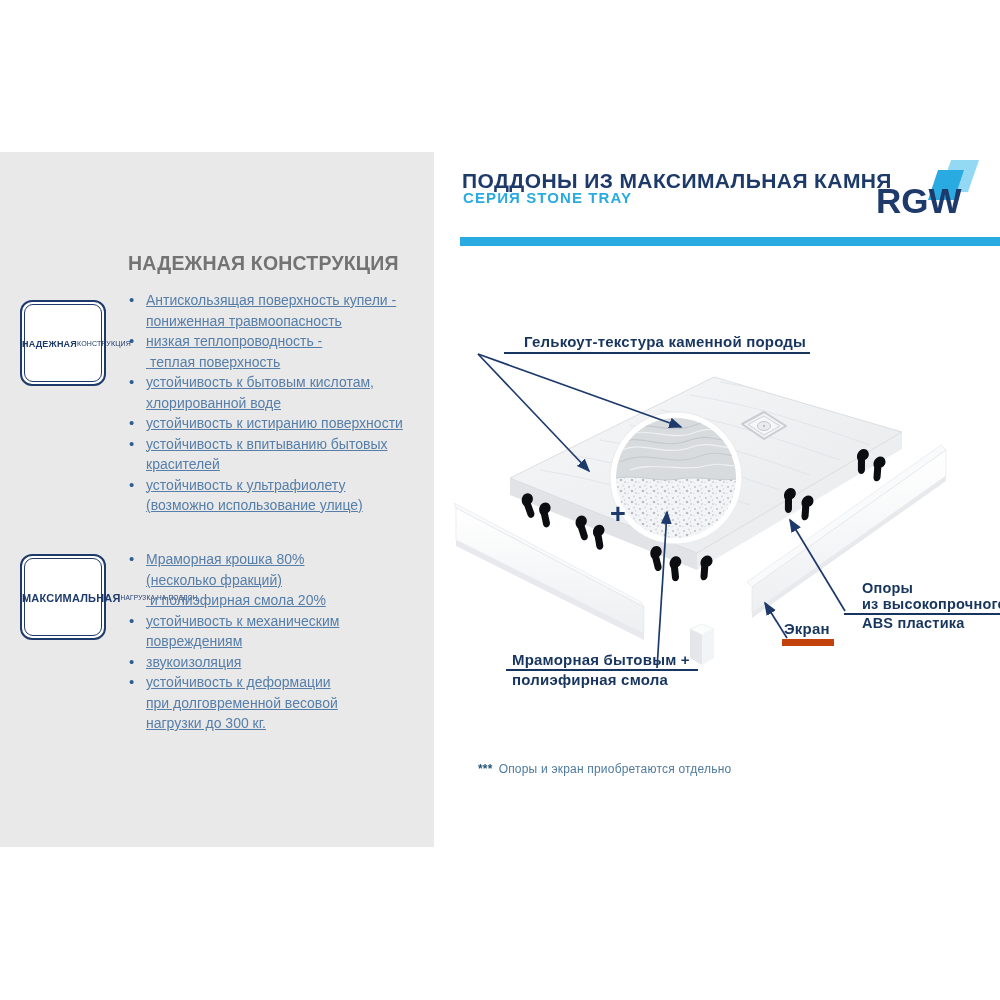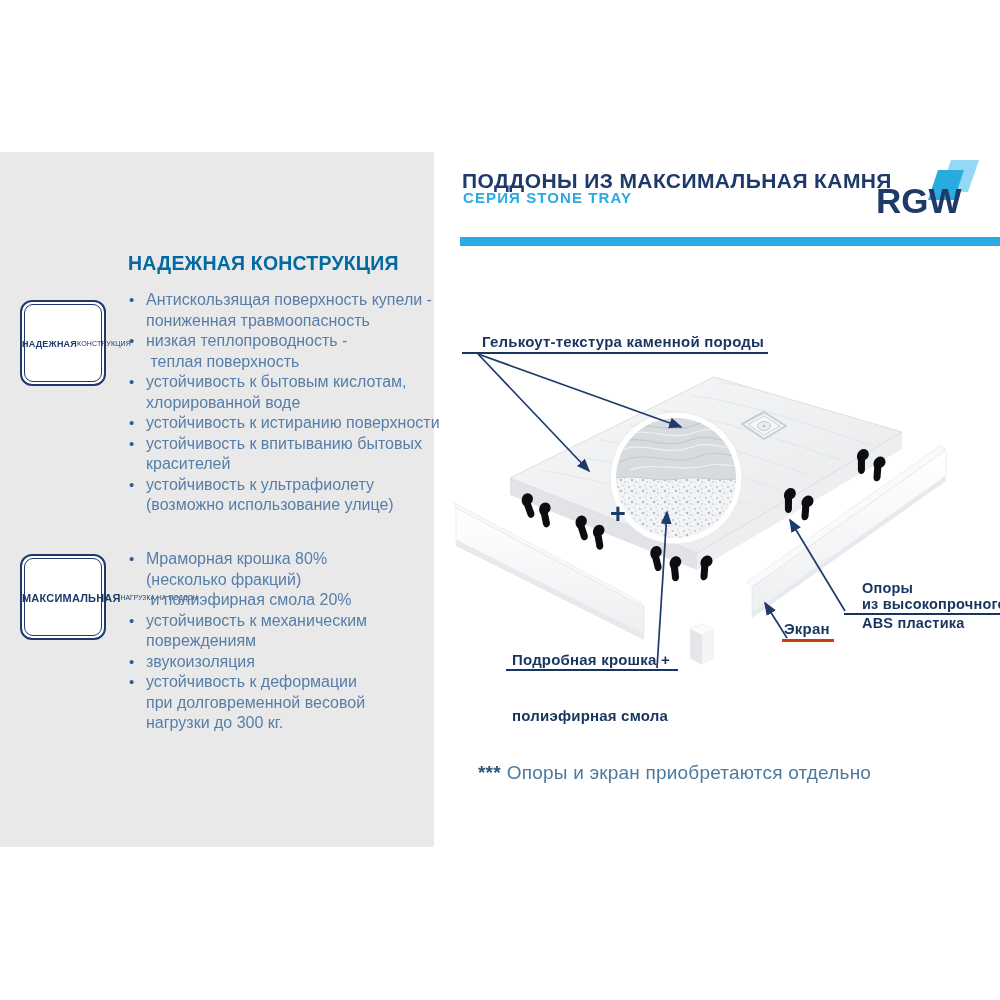--- a/index.html
+++ b/index.html
@@ -19,44 +19,44 @@
   
   .badge{width:82px;height:82px;background:#ffffff;border:2px solid #1d3a6b;border-radius:12px;}
   .badge::before{content:"";position:absolute;inset:2px;border:1px solid #1d3a6b;border-radius:9px;}
   .badge-1{left:20px;top:300px;}
   .badge-2{left:20px;top:554px;}
   .badge-inner{position:absolute;inset:0;display:flex;flex-direction:row;align-items:center;justify-content:flex-start;}
   .badge-t1{font-size:9px;font-weight:bold;color:#1d3a6b;letter-spacing:.2px;margin-top:2px;}
   .badge-t2{font-size:7px;color:#1d3a6b;letter-spacing:.2px;margin-top:1px;white-space:nowrap;}
 
   
-  .feat-heading{left:128px;top:252px;font-size:19.5px;font-weight:bold;color:#0369a1;letter-spacing:.2px;white-space:nowrap;}
+  .feat-heading{left:128px;top:252px;font-size:19.5px;font-weight:bold;color:#737373;letter-spacing:.2px;white-space:nowrap;}
   ul.feat{list-style:none;margin:0;padding:0;width:330px;}
   .feat li{position:relative;padding-left:20px;white-space:pre-wrap;color:#567ea9;
-           font-size:16px;line-height:20.5px;margin:0;}
+           font-size:14px;line-height:20.5px;margin:0;text-decoration:underline;}
   .feat li::before{content:"\2022";position:absolute;left:3px;top:0;color:#2e5f93;font-size:15px;}
   .feat-1{left:126px;top:290px;}
   .feat-2{left:126px;top:549px;}
 
   
   .diagram{left:440px;top:330px;width:560px;height:400px;}
 
   
   .lbl{color:#17355e;font-weight:bold;font-size:15px;letter-spacing:.2px;white-space:nowrap;z-index:3;}
-  .lbl-gelcoat{left:462px;top:333px;padding:0 4px 2px 20px;border-bottom:2px solid #17355e;}
+  .lbl-gelcoat{left:504px;top:333px;padding:0 4px 2px 20px;border-bottom:2px solid #17355e;}
   .lbl-marble{left:506px;top:651px;}
   .lbl-marble .u{display:inline-block;border-bottom:2px solid #17355e;padding:0 8px 1px 6px;}
-  .lbl-marble .l2{padding-left:6px;margin-top:36px;}
-  .lbl-screen{left:782px;top:620px;padding:0 4px 2px 2px;border-bottom:3px solid #c2410c;text-align:right;}
+  .lbl-marble .l2{padding-left:6px;}
+  .lbl-screen{left:782px;top:620px;padding:0 4px 2px 2px;border-bottom:7px solid #c2410c;text-align:right;}
   .lbl-supports{left:862px;top:580px;line-height:16px;font-size:14.5px;}
   .lbl-supports .u{border-bottom:2px solid #17355e;margin-left:-18px;padding-left:18px;padding-bottom:1px;}
   .plus-sign{left:610px;top:499px;font-size:27px;font-weight:bold;color:#1d3a6b;z-index:3;}
 
   
-  .fn{left:478px;font-size:19px;color:#4e7a9e;letter-spacing:.2px;white-space:nowrap;}
+  .fn{left:478px;font-size:12px;color:#4e7a9e;letter-spacing:.2px;white-space:nowrap;}
   .fn .star{color:#2a5878;margin-right:6px;font-weight:bold;}
   .fn-1{top:762px;}
   .fn-2{top:791px;}
 </style>
 </head>
 <body>
 
 <div class="page">
 
   <div class="abs gray-panel"></div>
@@ -239,21 +239,21 @@
       <path d="M787,638 L765,603" marker-end="url(#arr)"></path>
       <path d="M845,611 L790,520" marker-end="url(#arr)"></path>
     </g>
   </svg>
 
   <div class="abs lbl lbl-gelcoat">
     <span>Гелькоут-текстура каменной породы</span>
   </div>
 
   <div class="abs lbl lbl-marble">
-    <div class="u">Подробная крошка +</div>
+    <div class="u">Мраморная бытовым +</div>
     <div class="l2">полиэфирная смола</div>
   </div>
 
   <div class="abs lbl lbl-screen">Экран</div>
 
   <div class="abs lbl lbl-supports">
     <div>Опоры</div>
     <div class="u">из высокопрочного</div>
     <div>ABS пластика</div>
   </div>

